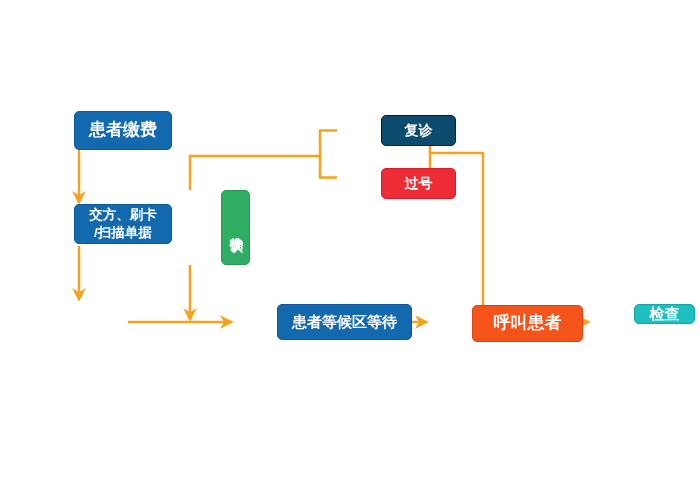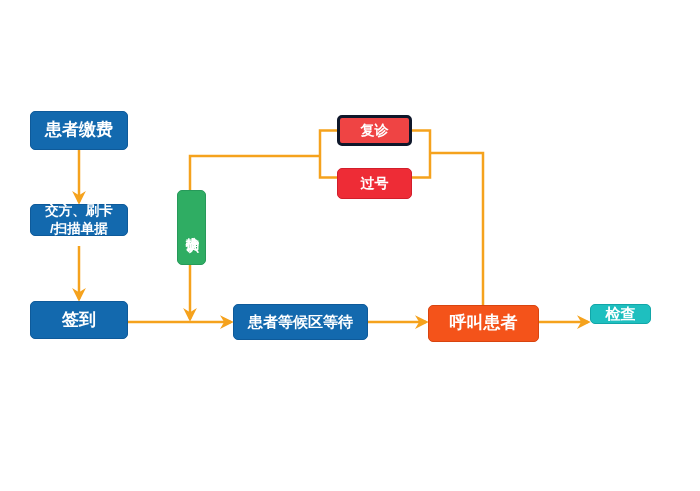--- a/index.html
+++ b/index.html
@@ -28,30 +28,31 @@
     display: flex;
     align-items: center;
     justify-content: center;
     text-align: center;
     color: #ffffff;
     font-weight: bold;
     border-radius: 5px;
     box-sizing: border-box;
     white-space: pre-line;
     line-height: 1.3;
+    margin-left: 44px;
   }
   .blue   { background: #1369ae; border: 1px solid #0e5a9a; }
   .green  { background: #2fad63; border: 1px solid #27995a; }
-  .orange-light { background: #ef4444; border: 3px solid #0f172a; }
+  .orange-light { background: #0c4a6e; border: 1px solid #0f172a; }
   .red    { background: #ee2c36; border: 1px solid #d21e2b; }
   .orange { background: #f4531a; border: 1px solid #d8440f; }
   .teal   { background: #1ebfbf; border: 1px solid #12a6a8; }
 
   .n-pay     { left: 30px;  top: 111px; width: 98px;  height: 39px; font-size: 17px; }
-  .n-submit  { left: 30px;  top: 204px; width: 98px;  height: 32px; font-size: 13.5px; }
+  .n-submit  { left: 30px;  top: 204px; width: 98px;  height: 40px; font-size: 13.5px; }
   .n-signin  { left: 30px;  top: 301px; width: 98px;  height: 38px; font-size: 17px; }
   .n-nurse   { left: 177px; top: 190px; width: 29px;  height: 75px; font-size: 13px;
                writing-mode: vertical-lr; text-orientation: upright; letter-spacing: 1px; }
   .n-revisit { left: 337px; top: 115px; width: 75px;  height: 31px; font-size: 14px; }
   .n-missed  { left: 337px; top: 168px; width: 75px;  height: 31px; font-size: 14px; }
   .n-wait    { left: 233px; top: 304px; width: 135px; height: 36px; font-size: 15px; }
   .n-call    { left: 428px; top: 305px; width: 111px; height: 37px; font-size: 17px; }
   .n-exam    { left: 590px; top: 304px; width: 61px;  height: 20px; font-size: 15px; }
 </style>
 </head>
@@ -77,21 +78,20 @@
       <path d="M368,322 L426,322" marker-end="url(#ah)"></path>
       <path d="M539,322 L588,322" marker-end="url(#ah)"></path>
     </g>
   </svg>
 
   <div class="node blue n-pay">患者缴费</div>
 
   <div class="node blue n-submit">交方、刷卡
 /扫描单据</div>
 
-  <div class="node blue n-signin">签到</div>
 
   <div class="node green n-nurse">护士确认</div>
 
   <div class="node orange-light n-revisit">复诊</div>
 
   <div class="node red n-missed">过号</div>
 
   <div class="node orange n-call">呼叫患者</div>
 
   <div class="node blue n-wait">患者等候区等待</div>

